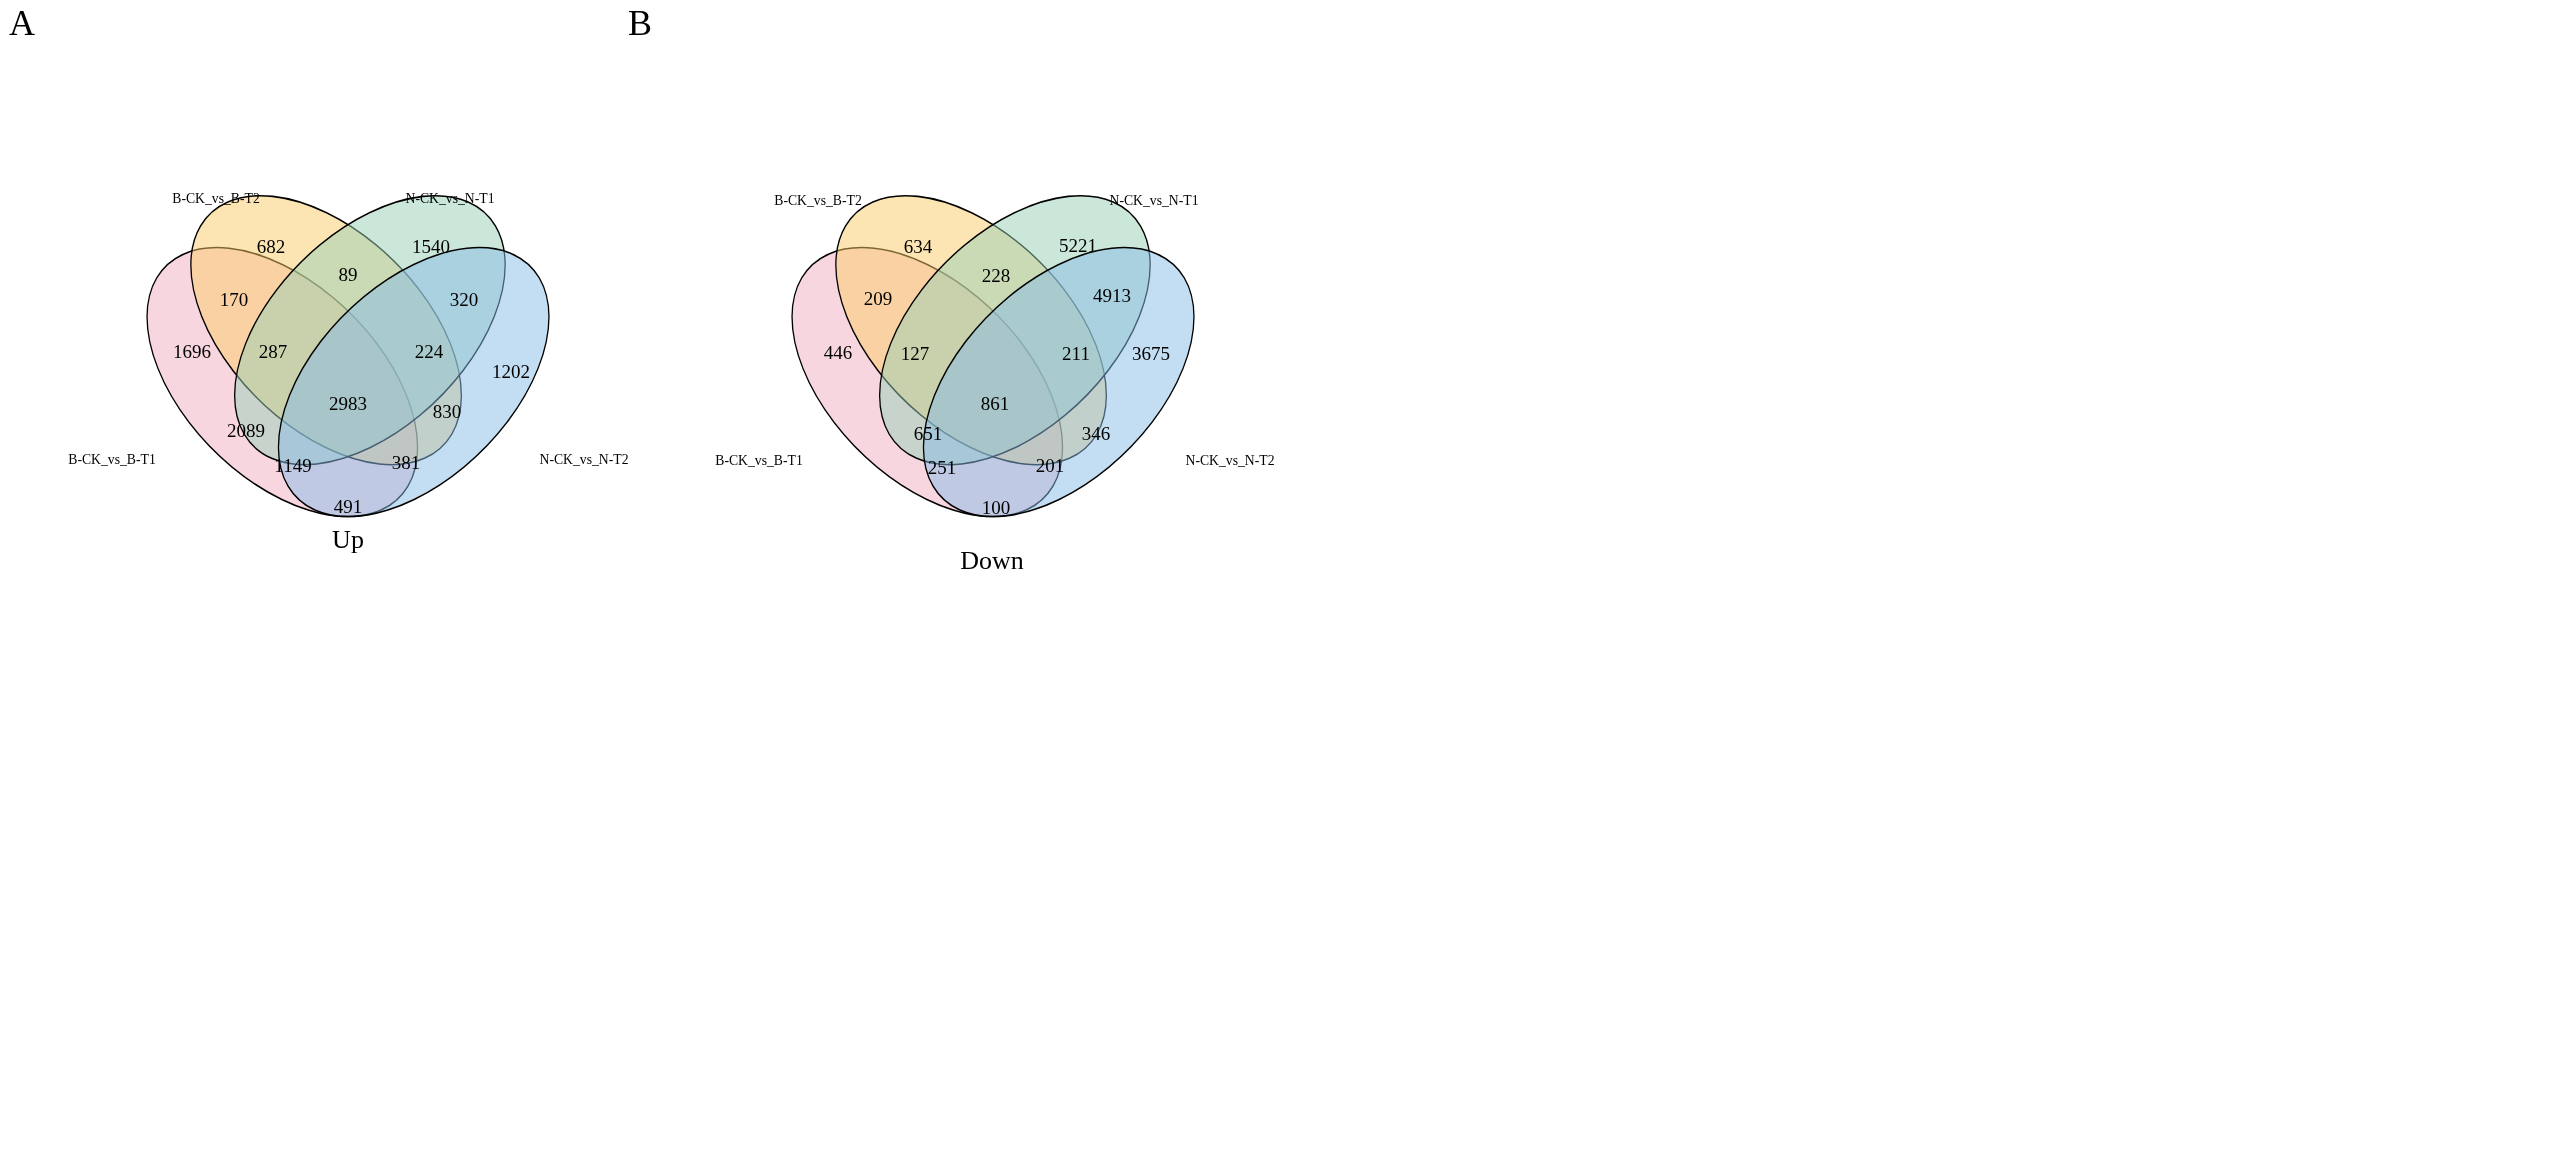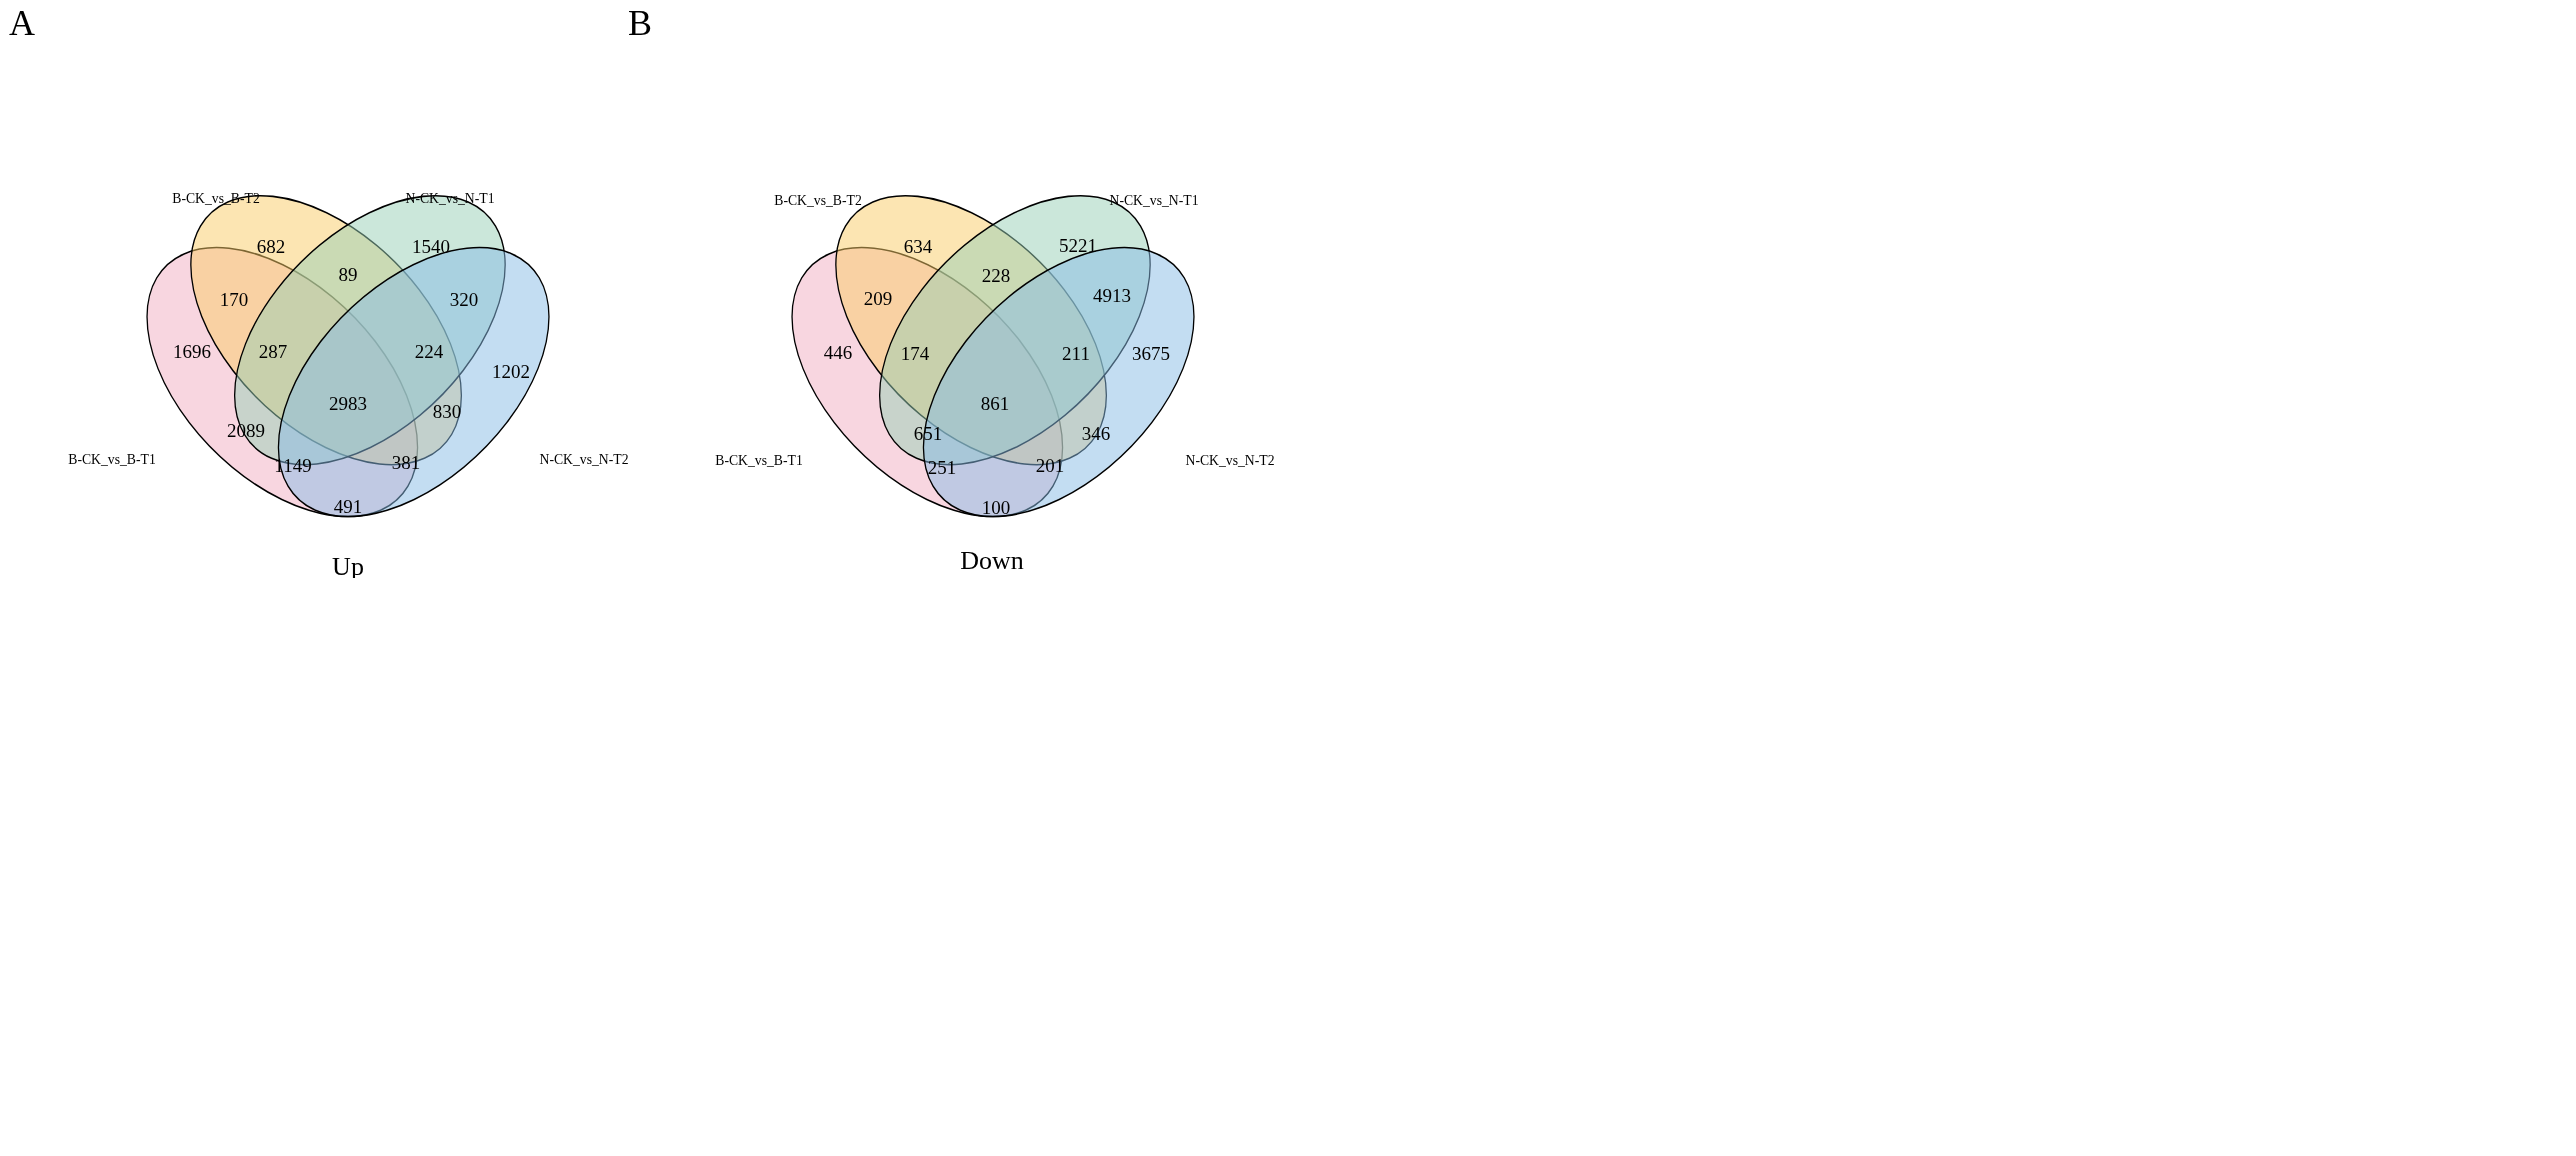--- a/index.html
+++ b/index.html
@@ -53,41 +53,41 @@
   <div class="abs num" style="left:273px;top:332px">287</div>
   <div class="abs num" style="left:429px;top:332px">224</div>
   <div class="abs num" style="left:511px;top:352px">1202</div>
   <div class="abs num" style="left:348px;top:384px">2983</div>
   <div class="abs num" style="left:246px;top:411px">2089</div>
   <div class="abs num" style="left:447px;top:392px">830</div>
   <div class="abs num" style="left:293px;top:446px">1149</div>
   <div class="abs num" style="left:406px;top:443px">381</div>
   <div class="abs num" style="left:348px;top:487px">491</div>
 
-  <div class="abs title" style="left:348px;top:567px">Up</div>
+  <div class="abs title" style="left:348px;top:540px">Up</div>
 
   <svg class="venn" style="left:774px;top:107px" width="438" height="519" viewBox="0 0 1000 1000" preserveAspectRatio="none">
     <ellipse cx="350" cy="530" rx="350" ry="200" transform="rotate(35 350 530)" fill-opacity="0.5" stroke="#000000" stroke-width="3" fill="#F1ADC1"></ellipse>
     <ellipse cx="450" cy="430" rx="350" ry="200" transform="rotate(35 450 430)" fill-opacity="0.5" stroke="#000000" stroke-width="3" fill="#F9CB65"></ellipse>
     <ellipse cx="550" cy="430" rx="350" ry="200" transform="rotate(-35 550 430)" fill-opacity="0.5" stroke="#000000" stroke-width="3" fill="#97CFB5"></ellipse>
     <ellipse cx="650" cy="530" rx="350" ry="200" transform="rotate(-35 650 530)" fill-opacity="0.5" stroke="#000000" stroke-width="3" fill="#87BBE5"></ellipse>
   </svg>
 
   <div class="abs setlabel" style="left:818px;top:175px">B-CK_vs_B-T2</div>
   <div class="abs setlabel" style="left:1154px;top:175px">N-CK_vs_N-T1</div>
   <div class="abs setlabel" style="left:759px;top:435px">B-CK_vs_B-T1</div>
   <div class="abs setlabel" style="left:1230px;top:435px">N-CK_vs_N-T2</div>
 
   <div class="abs num" style="left:918px;top:227px">634</div>
   <div class="abs num" style="left:1078px;top:226px">5221</div>
   <div class="abs num" style="left:996px;top:256px">228</div>
   <div class="abs num" style="left:878px;top:279px">209</div>
   <div class="abs num" style="left:1112px;top:276px">4913</div>
   <div class="abs num" style="left:838px;top:333px">446</div>
-  <div class="abs num" style="left:915px;top:334px">174</div>
+  <div class="abs num" style="left:915px;top:334px">127</div>
   <div class="abs num" style="left:1076px;top:334px">211</div>
   <div class="abs num" style="left:1151px;top:334px">3675</div>
   <div class="abs num" style="left:995px;top:384px">861</div>
   <div class="abs num" style="left:928px;top:414px">651</div>
   <div class="abs num" style="left:1096px;top:414px">346</div>
   <div class="abs num" style="left:942px;top:448px">251</div>
   <div class="abs num" style="left:1050px;top:446px">201</div>
   <div class="abs num" style="left:996px;top:488px">100</div>
 
   <div class="abs title" style="left:992px;top:561px">Down</div>

